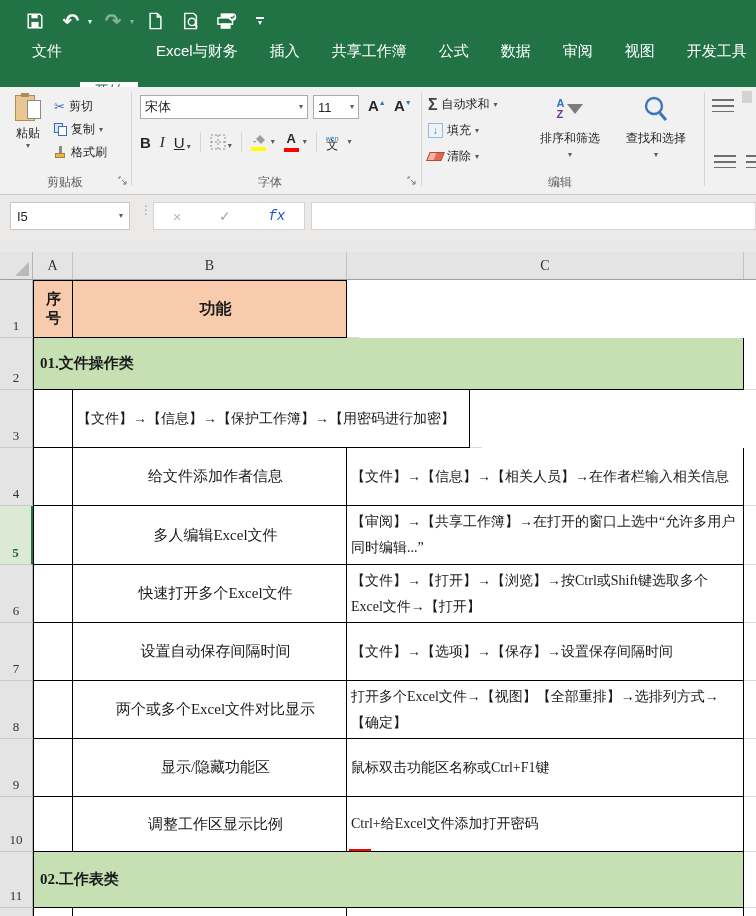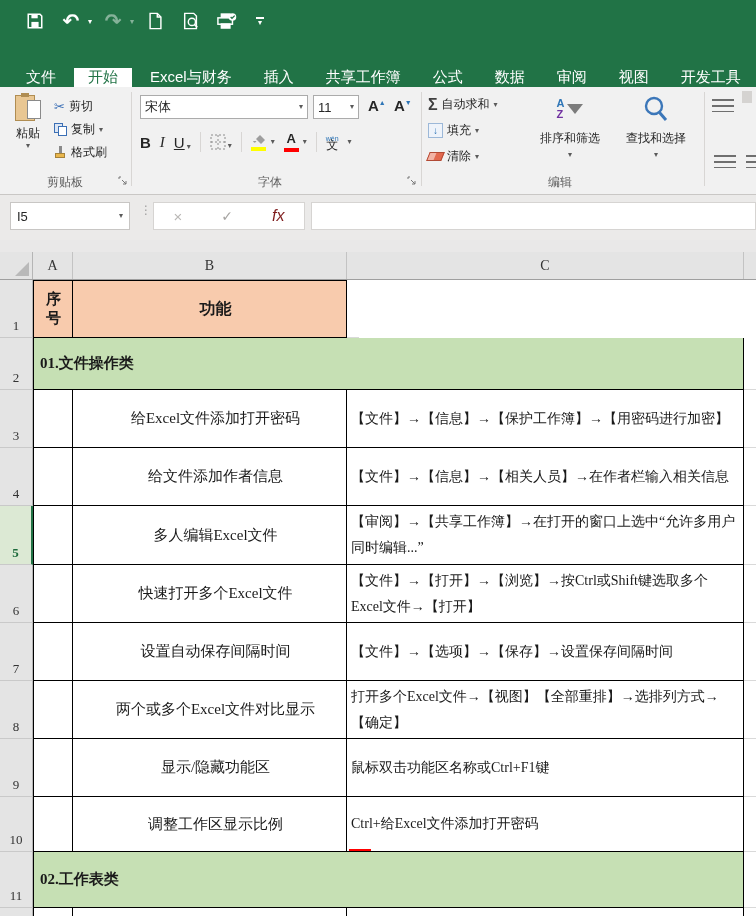--- a/index.html
+++ b/index.html
@@ -11,21 +11,21 @@
   .qbtn { display:flex; align-items:center; justify-content:center; min-width:30px; height:30px; color:#fff; }
   .qbtn svg { display:block; }
   .qcaret { color:#fff; font-size:8px; margin-left:-4px; }
   .dim { opacity:.45; }
   .qat-more { display:flex; flex-direction:column; align-items:center; color:#fff; margin-left:8px; }
   .qat-more .bar { width:8px; height:2px; background:#fff; margin-bottom:1px; }
   .qat-more .v { font-size:8px; line-height:6px; }
   .uarrow { font-size:20px; line-height:20px; font-weight:bold; }
 
   
-  .tabrow { height:45px; background:#217346; display:flex; align-items:flex-end; padding-left:10px; }
+  .tabrow { height:45px; background:#217346; display:flex; align-items:flex-start; padding-left:16px; }
   .tab { color:#fff; font-size:15px; display:flex; align-items:center; padding:0 14px; margin:0 2px; white-space:nowrap; }
   .tab.active { background:#fff; color:#217346;margin-top:40px; }
 
   
   .ribbon { position:relative; height:108px; background:#F1F1F1; border-bottom:1px solid #c9c7c5; }
   .rsep { position:absolute; top:5px; bottom:8px; width:1px; background:#d8d6d4; }
   .grouplabel { position:absolute; bottom:3px; font-size:12px; color:#5e5e5e; text-align:center; }
   .launcher { position:absolute; bottom:4px; }
   .caret { font-size:8px; color:#5a5a5a; line-height:8px; }
   .minibtn { display:flex; align-items:center; gap:4px; height:23px; font-size:12px; color:#262626; }
@@ -83,21 +83,21 @@
   .lnicon { width:22px; height:13px; background:repeating-linear-gradient(to bottom,#6f6f6f 0 2px,transparent 2px 6px); }
   .lnsel { background-color:#d5d3d1; padding:6px 5px; }
 
   
   .fbar { position:relative; height:45px; background:#EBEAE9; }
   .namebox { position:absolute; left:10px; top:7px; width:120px; height:28px; background:#fff; border:1px solid #c8c6c4; display:flex; align-items:center; justify-content:space-between; padding:0 6px; font-size:13px; color:#262626; }
   .dots { position:absolute; left:140px; top:12px; color:#a0a0a0; font-size:12px; letter-spacing:0; line-height:6px; text-align:center; }
   .fxbox { position:absolute; left:153px; top:7px; width:152px; height:28px; background:#fff; border:1px solid #d6d4d2; display:flex; align-items:center; justify-content:space-around; }
   .fxbox .x { color:#b9b7b5; font-size:15px; }
   .fxbox .ok { color:#a6a4a2; font-size:14px; }
-  .fxbox .fx { color:#7f1d1d; font-size:16px; font-style:italic; font-family:Liberation Sans, sans-serif; }
+  .fxbox .fx { color:#1d4ed8; font-size:14px; font-style:italic; font-family:Liberation Mono, monospace; }
   .finput { position:absolute; left:311px; top:7px; right:0; height:28px; background:#fff; border:1px solid #d6d4d2; font-size:13px; padding:0 6px; color:#262626; display:flex; align-items:center; }
   .fgap { height:12px; background:#E9E8E8; }
 
   
   .grid { font-family:"Liberation Serif","DejaVu Serif",serif; color:#1a1a1a; }
   .colhdr { display:flex; height:28px; background:#E4E4E4; border-bottom:1px solid #9f9f9f; }
   .colhdr .c { border-right:1px solid #c3c3c3; display:flex; align-items:center; justify-content:center; font-size:14px; color:#333; }
   .corner { width:33px; position:relative; border-right:1px solid #b5b5b5; }
   .corner .tri { position:absolute; right:3px; bottom:3px; width:0; height:0; border-left:14px solid transparent; border-bottom:14px solid #b9b9b9; }
   .wA { width:40px; } .wB { width:274px; } .wC { width:397px; } .wD { width:12px; border-right:none !important; }
@@ -363,21 +363,20 @@
 
   <div class="row h52">
     <div class="rh">2</div>
     <div class="cell tl seccell">01.文件操作类</div>
     <div class="wD dcol"></div>
   </div>
 
   <div class="row h58">
     <div class="rh">3</div>
     <div class="cell tl wA"></div>
-    <div class="cell bcell wB">给Excel文件添加打开密码</div>
     <div class="cell ccell wC">【文件】→【信息】→【保护工作簿】→【用密码进行加密】</div>
     <div class="wD dcol"></div>
   </div>
 
   <div class="row h58">
     <div class="rh">4</div>
     <div class="cell tl wA"></div>
     <div class="cell bcell wB">给文件添加作者信息</div>
     <div class="cell ccell wC">【文件】→【信息】→【相关人员】→在作者栏输入相关信息</div>
     <div class="wD dcol"></div>

